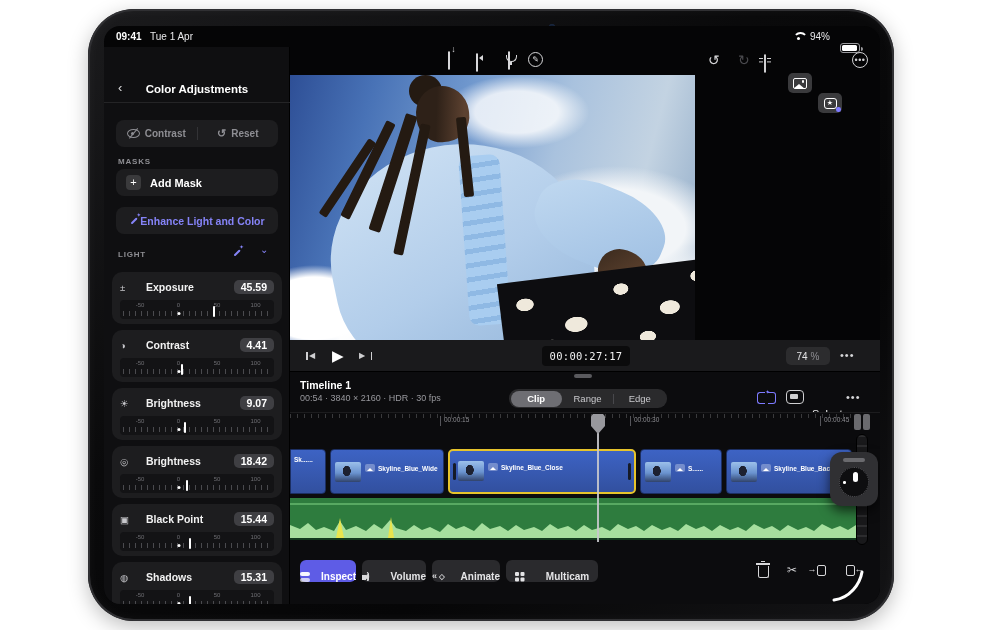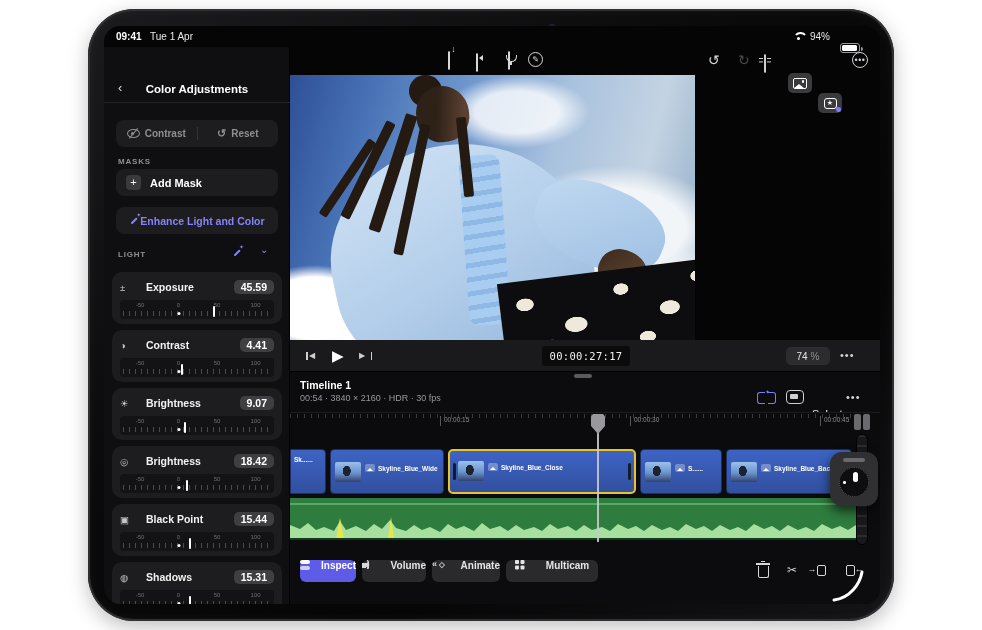--- a/index.html
+++ b/index.html
@@ -190,21 +190,21 @@
   .vbar{position:absolute;top:0;width:7px;height:16px;border-radius:2px;background:#6a6a6e;}
   .vtrack{position:absolute;left:566px;top:62px;width:12px;height:111px;border-radius:6px;background:#1b1b1d;border:1px solid #000;
     background-image:repeating-linear-gradient(180deg,#2c2c2e 0 2px,#19191b 2px 10px);z-index:5;}
   .jog{position:absolute;left:540px;top:80px;width:48px;height:54px;border-radius:12px;background:#303033;box-shadow:0 5px 12px rgba(0,0,0,.65);z-index:9;}
   .jog-grab{position:absolute;left:13px;top:6px;width:22px;height:3.5px;border-radius:2px;background:#6a6a6e;}
   .jog-dial{position:absolute;left:9px;top:15px;width:30px;height:30px;border-radius:50%;background:#0e0e10;border:1.5px dotted #58585c;}
   .jog-ptr{position:absolute;left:12.5px;top:4px;width:5px;height:10px;border-radius:2.5px;background:#fff;}
   .jog-dot{position:absolute;left:3px;top:13px;width:2.5px;height:2.5px;border-radius:50%;background:#fff;}
 
   
-  .bbtn{position:absolute;top:188px;height:22px;border-radius:6px;background:#2a2a2d;display:flex;align-items:flex-start;justify-content:center;gap:21px;
+  .bbtn{position:absolute;top:188px;height:22px;border-radius:6px;background:#2a2a2d;display:flex;align-items:flex-end;justify-content:center;gap:21px;
     font-size:10px;font-weight:600;color:#e4e4e6;}
   .bbtn.primary{background:#5e5ce6;color:#fff;}
   .ic-inspect{position:relative;width:10px;height:10px;}
   .ic-inspect::before{content:"";position:absolute;left:0;top:0;width:10px;height:4px;border-radius:2px;background:rgba(255,255,255,.95);}
   .ic-inspect::after{content:"";position:absolute;left:0;bottom:0;width:10px;height:4px;border-radius:2px;background:rgba(255,255,255,.7);}
   .ic-vol{position:relative;width:13px;height:10px;}
   .ic-vol::before{content:"";position:absolute;left:0;top:3px;width:3.5px;height:4.5px;background:#d8d8da;}
   .ic-vol::after{content:"";position:absolute;left:2px;top:0.5px;border-top:4.5px solid transparent;border-bottom:4.5px solid transparent;border-right:5px solid #d8d8da;}
   .vol-wave{position:absolute;right:0;top:-1px;color:#d8d8da;font-size:8.5px;}
   .ic-anim{position:relative;width:14px;height:10px;color:#d8d8da;}
@@ -432,20 +432,26 @@
           <span class="unit">%</span>
         </div>
         <div class="abs dots3" style="left:550px;top:9px;">•••</div>
       </div>
 
       <div class="tsection">
         <div class="grab"></div>
         <div class="tl-name">Timeline 1</div>
         <div class="tl-meta">00:54 · 3840 × 2160 · HDR · 30 fps</div>
 
+        <div class="seg">
+          <div class="seg-it active">Clip</div>
+          <div class="seg-it">Range</div>
+          <div class="seg-sep"></div>
+          <div class="seg-it">Edge</div>
+        </div>
 
         <div class="abs" style="left:467px;top:18px;">
           <span class="ic-magnet" style="display:block;">
               <span class="magnet-spark">✦</span>
             </span>
         </div>
         <div class="abs" style="left:496px;top:18px;">
             <span class="ic-overview" style="display:block;"></span>
           </div>
         <div class="abs select-lb" style="left:522px;top:36px;">Select</div>

